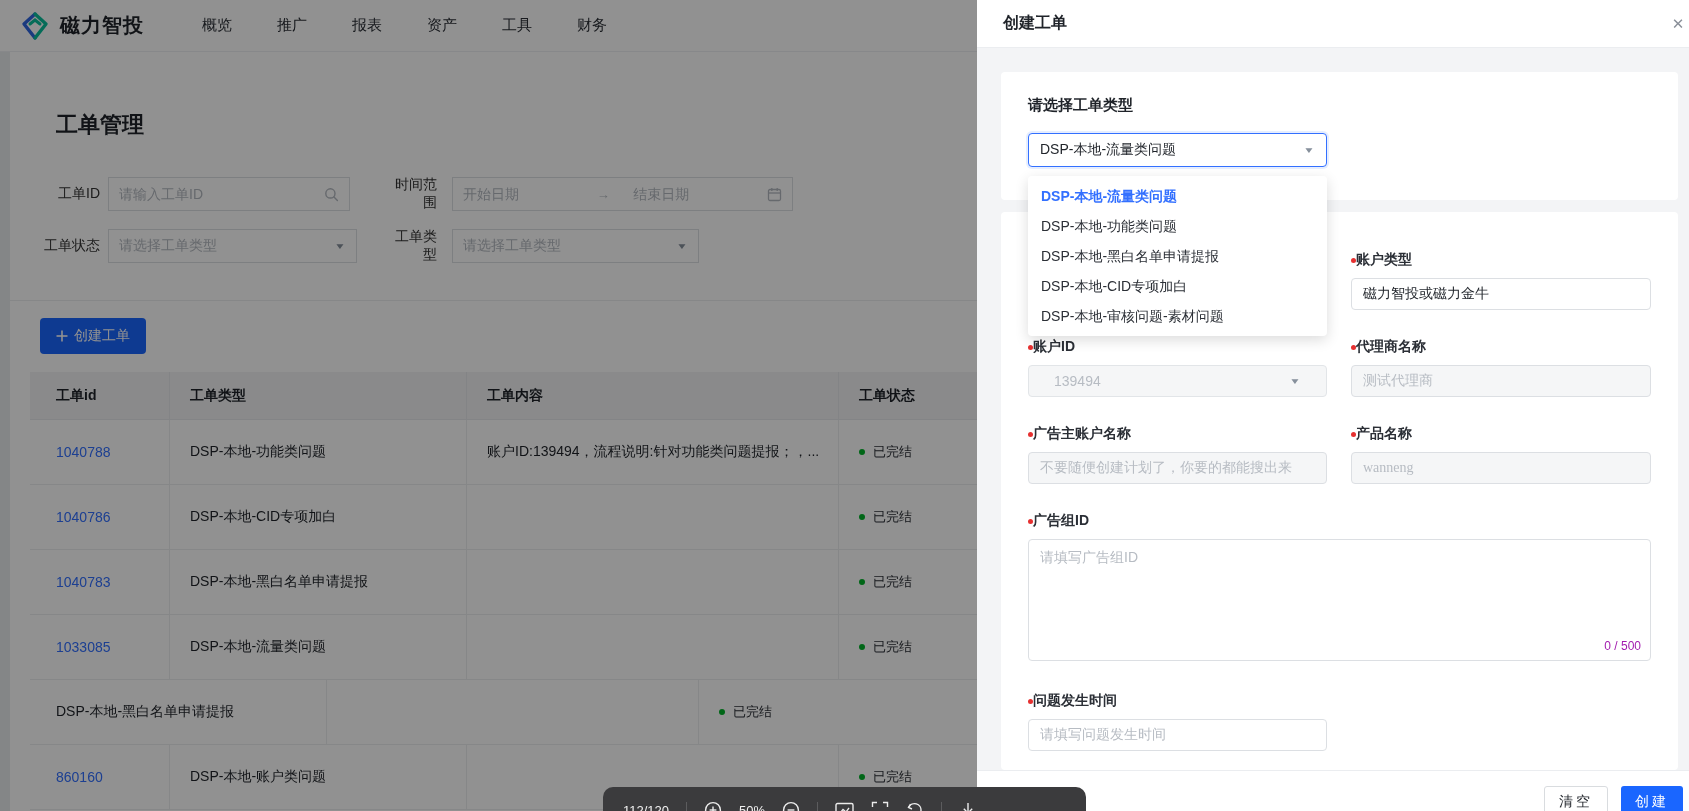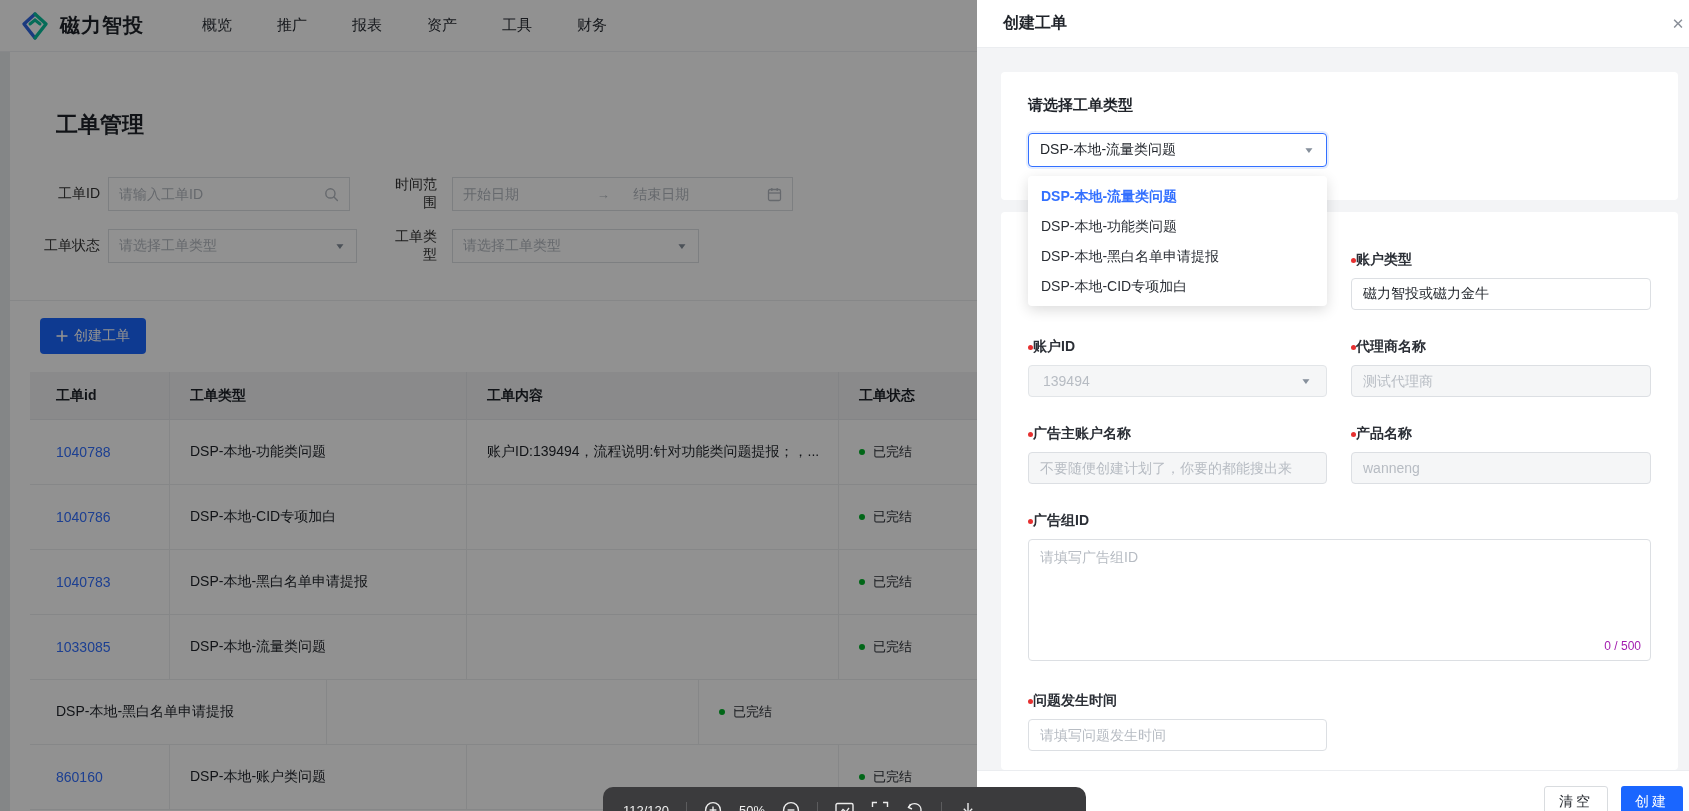--- a/index.html
+++ b/index.html
@@ -75,25 +75,25 @@
               box-shadow:0 4px 14px rgba(0,0,0,0.14); padding:5px 0; z-index:60; }
   .dd-item { height:30px; line-height:30px; padding:0 13px; font-size:14px; color:#2b2f36; cursor:pointer; white-space:nowrap; }
   .dd-item.selected { color:#3370ff; font-weight:bold; }
 
   .card2 { position:absolute; top:212px; left:0; right:0; bottom:41px; padding:38px 27px; overflow:hidden; }
   .grid { display:flex; gap:24px; margin-bottom:27px; }
   .gcol-l { width:299px; } .gcol-r { width:300px; }
   .f-label { display:flex; align-items:center; font-size:14px; font-weight:bold; color:#2b2f36; margin-bottom:8px; height:20px; }
   .req { width:5px; height:5px; border-radius:50%; background:#e63030; flex:none; }
   .f-input { width:100%; height:32px; border:1px solid #dcdfe3; border-radius:4px; padding:0 11px;
-             font-size:14px; font-family:Liberation Sans, sans-serif; color:#1f2329; background:#fff; outline:none; }
+             font-size:14px; font-family:Liberation Serif, serif; color:#1f2329; background:#fff; outline:none; }
   .f-input::placeholder { color:#b7bcc3; }
   .f-input.disabled { background:#f5f6f7; color:#b7bcc3; }
   .f-select { width:100%; height:32px; border:1px solid #e2e5e8; border-radius:4px; background:#f5f6f7;
-              display:flex; align-items:center; justify-content:space-between; padding:0 14px;
+              display:flex; align-items:center; justify-content:space-between; padding:0 25px;
               font-size:14px; color:#b7bcc3; }
   .ta-wrap { position:relative; margin-bottom:30px; }
   .f-textarea { width:623px; height:122px; border:1px solid #dcdfe3; border-radius:4px; padding:9px 11px;
                 font-size:14px; font-family:inherit; resize:none; outline:none; display:block; }
   .f-textarea::placeholder { color:#b7bcc3; }
   .ta-counter { position:absolute; right:10px; bottom:8px; font-size:12px; color:#a21caf; }
 
   .d-footer { position:absolute; left:0; right:0; bottom:0; height:41px; background:#fff;
               border-top:1px solid #ebedf0; display:flex; justify-content:flex-end; gap:13px;
               padding:15px 6px 0 0; }
@@ -361,20 +361,21 @@
         </div>
       <input class="f-input" style="width: 299px;" type="text" placeholder="请填写问题发生时间">
     </div>
   </div>
 
   <div class="dropdown">
     <div class="dd-item selected">DSP-本地-流量类问题</div>
     <div class="dd-item">DSP-本地-功能类问题</div>
     <div class="dd-item">DSP-本地-黑白名单申请提报</div>
     <div class="dd-item">DSP-本地-CID专项加白</div>
+    <div class="dd-item">DSP-本地-审核问题-素材问题</div>
   </div>
 
   <div class="d-footer">
     <button class="btn btn-plain">清空</button>
     <button class="btn btn-primary">创建</button>
   </div>
 </div>
 
 <div class="viewer">
   <span class="v-text">112/120</span>

